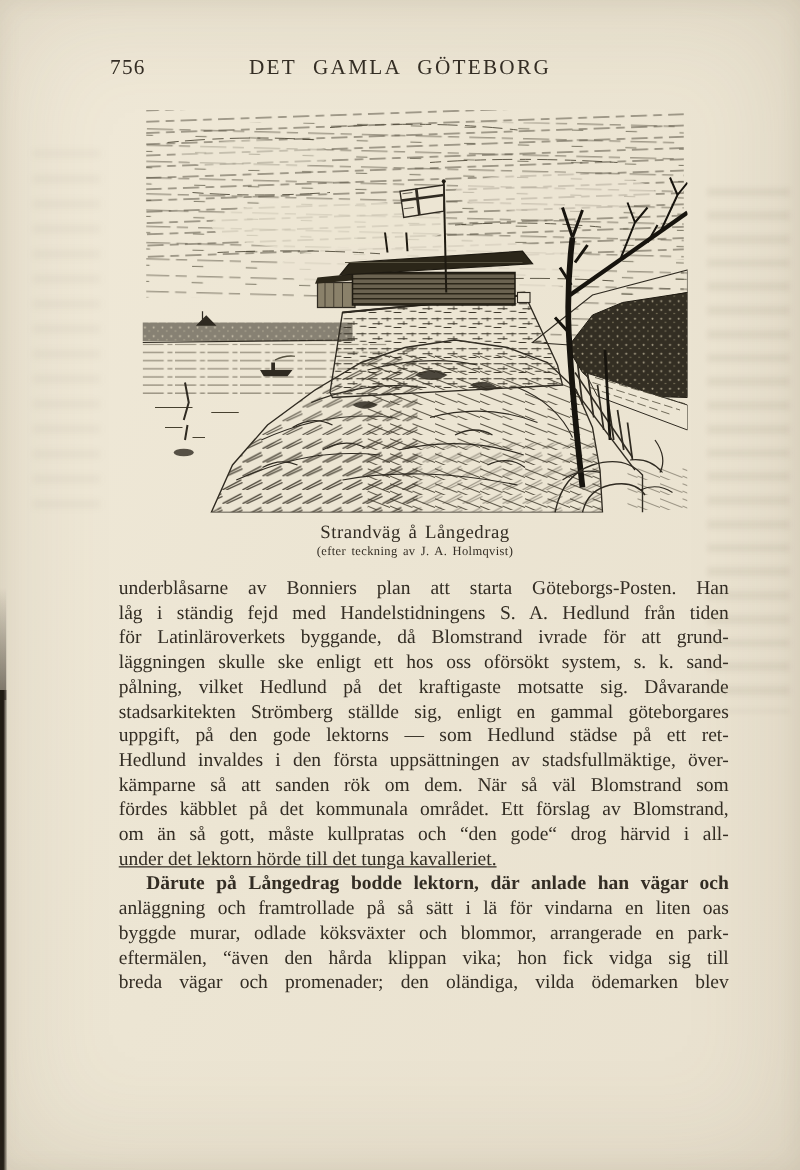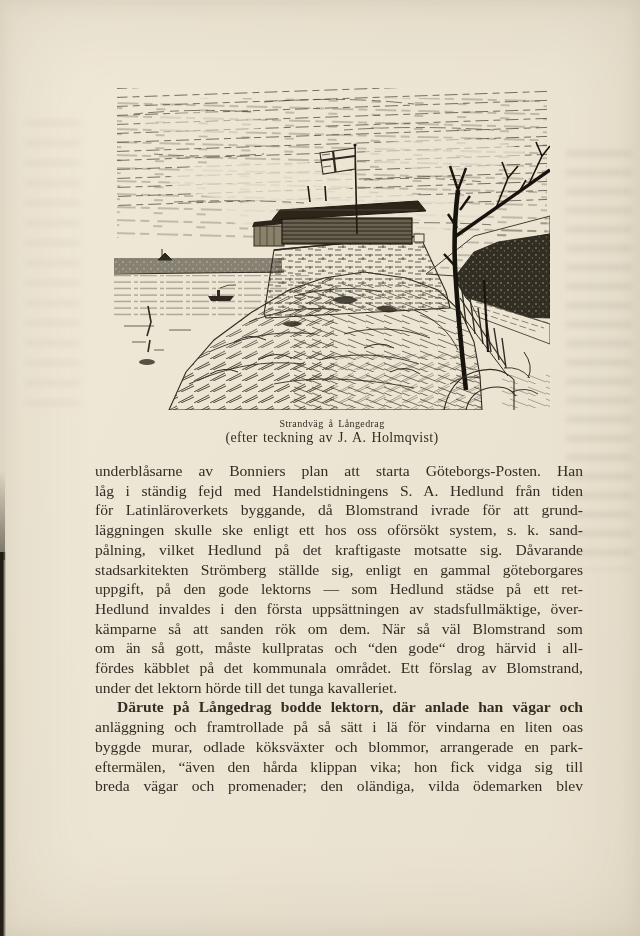--- a/index.html
+++ b/index.html
@@ -28,34 +28,38 @@
 
   header{position:absolute;left:0;top:44px;width:100%;height:22px;}
   .pagenum{position:absolute;left:88px;top:0;font-size:17px;letter-spacing:1px;}
   .running-title{position:absolute;left:0;top:0;width:100%;text-align:center;
     font-size:17px;letter-spacing:1.8px;word-spacing:7px;}
 
   figure.illus{position:absolute;left:114px;top:84px;width:436px;height:326px;margin:0;}
   figure.illus svg{display:block;width:436px;height:326px;}
 
   .caption{position:absolute;left:114px;top:418px;width:436px;text-align:center;}
-  .cap1{font-size:10px;letter-spacing:.4px;word-spacing:2px;}
-  .cap2{font-size:14px;letter-spacing:.3px;word-spacing:1.5px;margin-top:1px;}
+  .cap1{font-size:15px;letter-spacing:.4px;word-spacing:2px;}
+  .cap2{font-size:10px;letter-spacing:.3px;word-spacing:1.5px;margin-top:1px;}
 
   main.bodytext{position:absolute;left:95px;top:461px;width:488px;
     font-size:15.6px;line-height:19.7px;}
   .line{text-align:justify;text-align-last:justify;white-space:normal;}
-  .line.no-just{text-align-last:left;}
+  .line.no-just{text-align-last:left;text-decoration:underline;}
   .line.indent{text-indent:22px;font-weight:bold;}
 </style>
 </head>
 <body>
 
 <div class="page">
 
+  <header>
+    <span class="pagenum">756</span>
+    <span class="running-title">DET GAMLA GÖTEBORG</span>
+  </header>
 
   <figure class="illus">
     <svg viewBox="0 0 436 326" xmlns="http://www.w3.org/2000/svg">
       <defs>
         <pattern id="hSky" width="30" height="9" patternUnits="userSpaceOnUse" patternTransform="rotate(-2)">
           <path d="M0 4.5 h13 M18 4.5 h7" stroke="#4c4636" stroke-width="0.75" fill="none"></path>
         </pattern>
         <pattern id="hSky2" width="43" height="13" patternUnits="userSpaceOnUse" patternTransform="rotate(1.5)">
           <path d="M4 6 h21 M30 6 h9 M0 11 h9" stroke="#55503f" stroke-width="0.6" fill="none"></path>
         </pattern>
@@ -184,22 +188,22 @@
   <main class="bodytext" id="body-text">
       <div class="line">underblåsarne av Bonniers plan att starta Göteborgs-Posten. Han</div>
       <div class="line">låg i ständig fejd med Handelstidningens S. A. Hedlund från tiden</div>
       <div class="line">för Latinläroverkets byggande, då Blomstrand ivrade för att grund-</div>
       <div class="line">läggningen skulle ske enligt ett hos oss oförsökt system, s. k. sand-</div>
       <div class="line">pålning, vilket Hedlund på det kraftigaste motsatte sig. Dåvarande</div>
       <div class="line">stadsarkitekten Strömberg ställde sig, enligt en gammal göteborgares</div>
       <div class="line">uppgift, på den gode lektorns — som Hedlund städse på ett ret-</div>
       <div class="line">Hedlund invaldes i den första uppsättningen av stadsfullmäktige, över-</div>
       <div class="line">kämparne så att sanden rök om dem. När så väl Blomstrand som</div>
+      <div class="line">fördes käbblet på det kommunala området. Ett förslag av Blomstrand,</div>
       <div class="line">om än så gott, måste kullpratas och “den gode“ drog härvid i all-</div>
-      <div class="line">fördes käbblet på det kommunala området. Ett förslag av Blomstrand,</div>
       <div class="line no-just">under det lektorn hörde till det tunga kavalleriet.</div>
       <div class="line indent">Därute på Långedrag bodde lektorn, där anlade han vägar och</div>
       <div class="line">anläggning och framtrollade på så sätt i lä för vindarna en liten oas</div>
       <div class="line">byggde murar, odlade köksväxter och blommor, arrangerade en park-</div>
       <div class="line">eftermälen, “även den hårda klippan vika; hon fick vidga sig till</div>
       <div class="line">breda vägar och promenader; den oländiga, vilda ödemarken blev</div>
     </main>
 
   <div class="showthrough"></div>
   <div class="showthrough2"></div>

